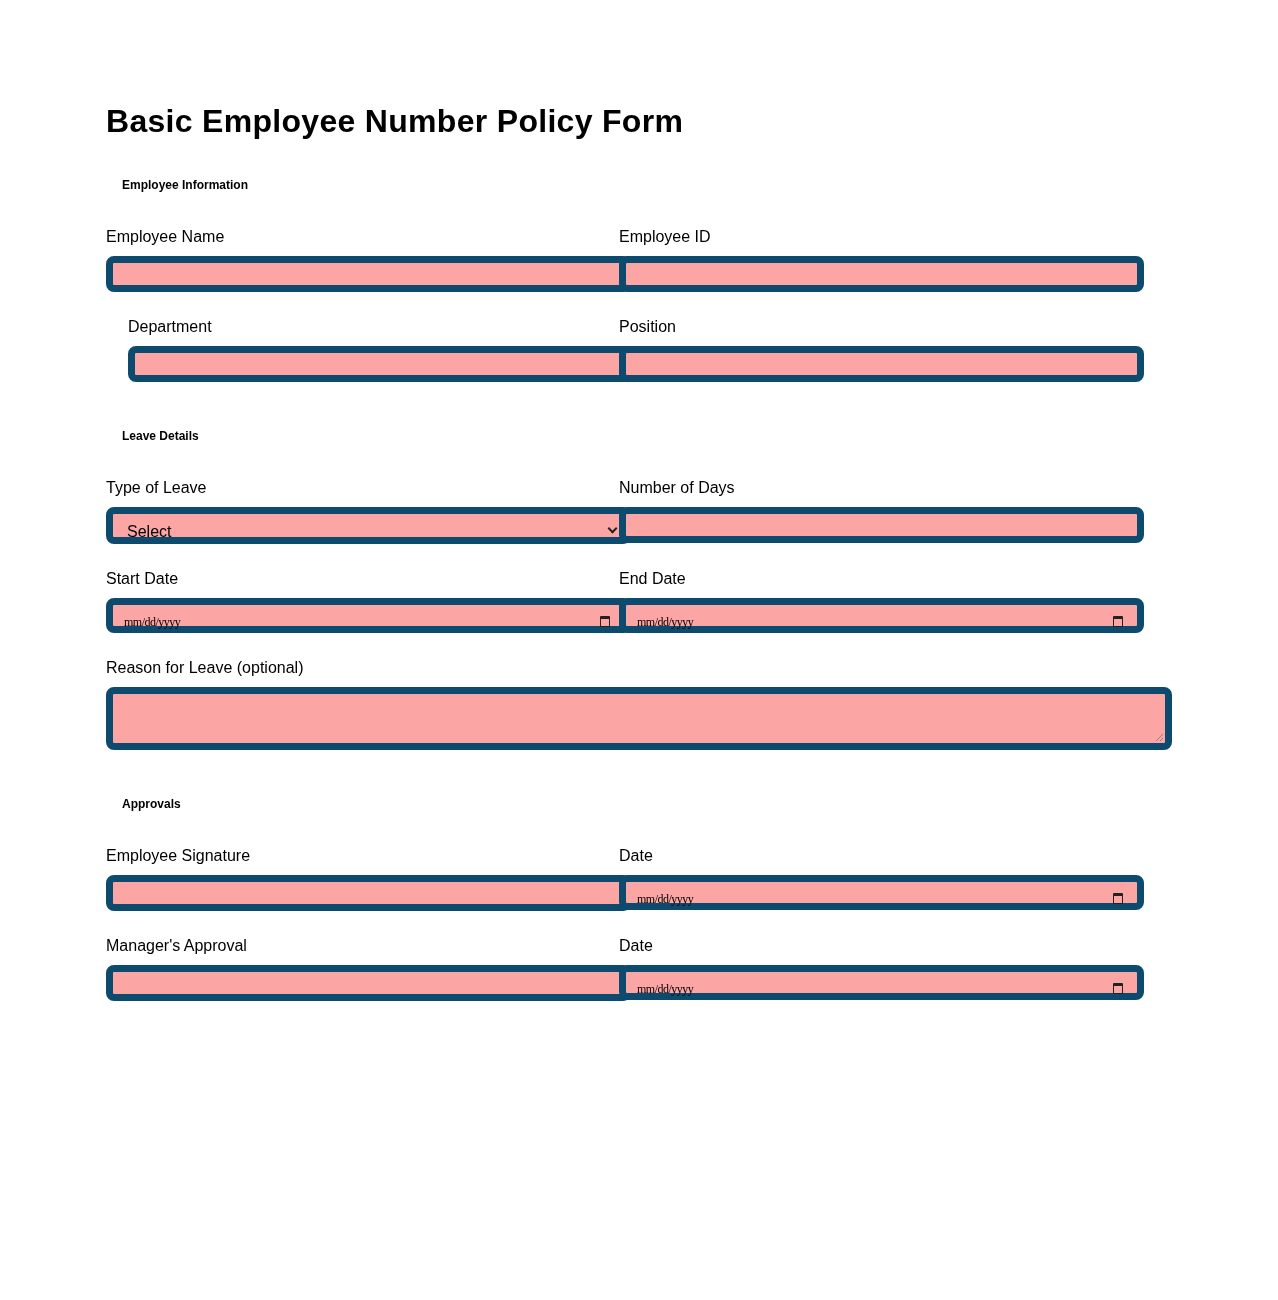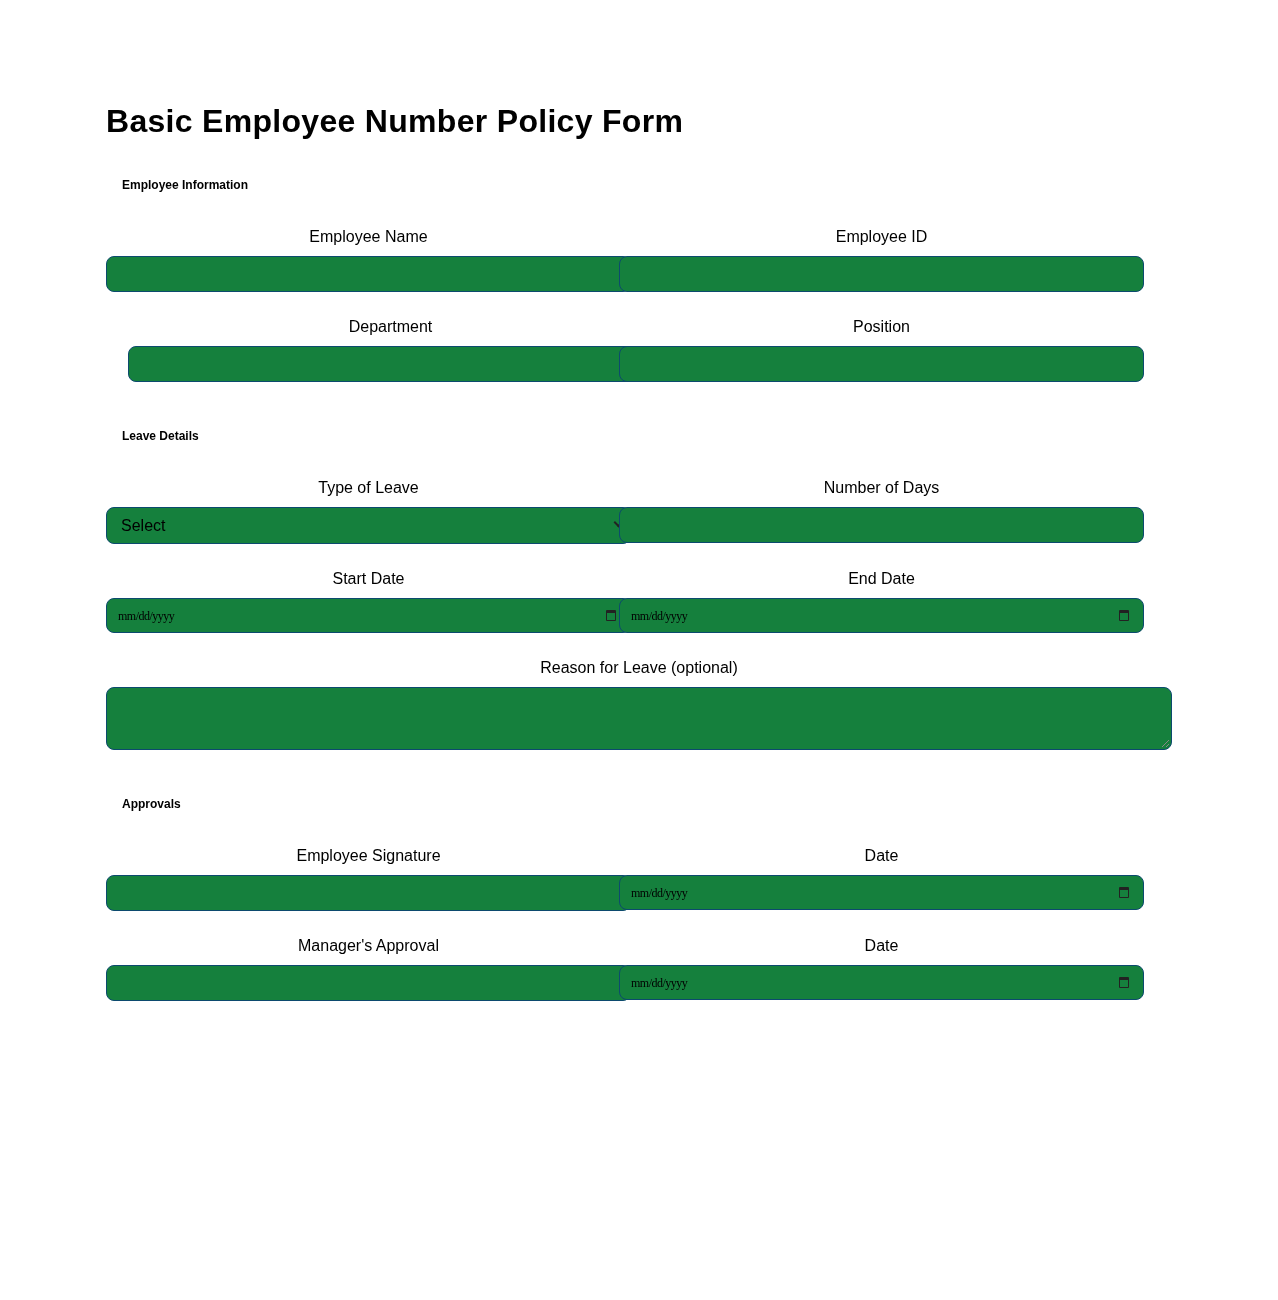--- a/index.html
+++ b/index.html
@@ -1,26 +1,26 @@
 <!DOCTYPE html>
 <html><head>
 <meta charset="utf-8">
 <style>
   * { box-sizing: border-box; }
   html, body { margin: 0; padding: 0; background: #ffffff; }
   body { width: 1278px; height: 1300px; font-family: "Liberation Sans", sans-serif; color: #000; }
   .container { position: absolute; left: 106px; top: 0; width: 1066px; }
   h1 { position: absolute; top: 103px; left: 0; margin: 0; font-size: 32px; font-weight: bold; letter-spacing: 0.3px; white-space: nowrap; }
   .section-title { position: absolute; left: 16px; margin: 0; font-size: 12px; font-weight: bold; white-space: nowrap; }
-  .field { position: absolute; width: 525px; text-align: center; }
+  .field { position: absolute; width: 525px; }
   .field.left { left: 0; }
   .field.right { left: 513px; }
   .field.full { left: 0; width: 1066px; }
   .field label { display: block; font-size: 16px; line-height: 18px; height: 18px; margin-bottom: 10px; white-space: nowrap; }
-  .input { display: block; width: 100%; height: 36px; border: 1px solid #0c4a6e; border-radius: 8px; background: #15803d; }
+  .input { display: block; width: 100%; height: 36px; border: 7px solid #0c4a6e; border-radius: 8px; background: #fca5a5; }
   .input.date { height: 35px; position: relative; }
   .input.date .ph { position: absolute; left: 11px; top: 10px; font-family: Liberation Serif, serif; font-size: 12px; color: #000; letter-spacing: -0.5px; }
   .input.date .cal { position: absolute; right: 14px; top: 11px; width: 10px; height: 11px; border: 1.5px solid #222; border-top-width: 3px; border-radius: 1px; }
   .select { height: 37px; position: relative; }
   .select .val { position: absolute; left: 14px; top: 9px; font-size: 16px; }
   .select .chev { position: absolute; right: 8px; top: 11px; width: 7px; height: 7px; border-right: 2px solid #222; border-bottom: 2px solid #222; transform: rotate(45deg); }
   .textarea { height: 63px; position: relative; }
   .textarea .grip { position: absolute; right: 2px; bottom: 2px; width: 7px; height: 7px;
     background: linear-gradient(135deg, transparent 45%, #888 45%, #888 55%, transparent 55%, transparent 75%, #888 75%, #888 85%, transparent 85%); }
 </style>

